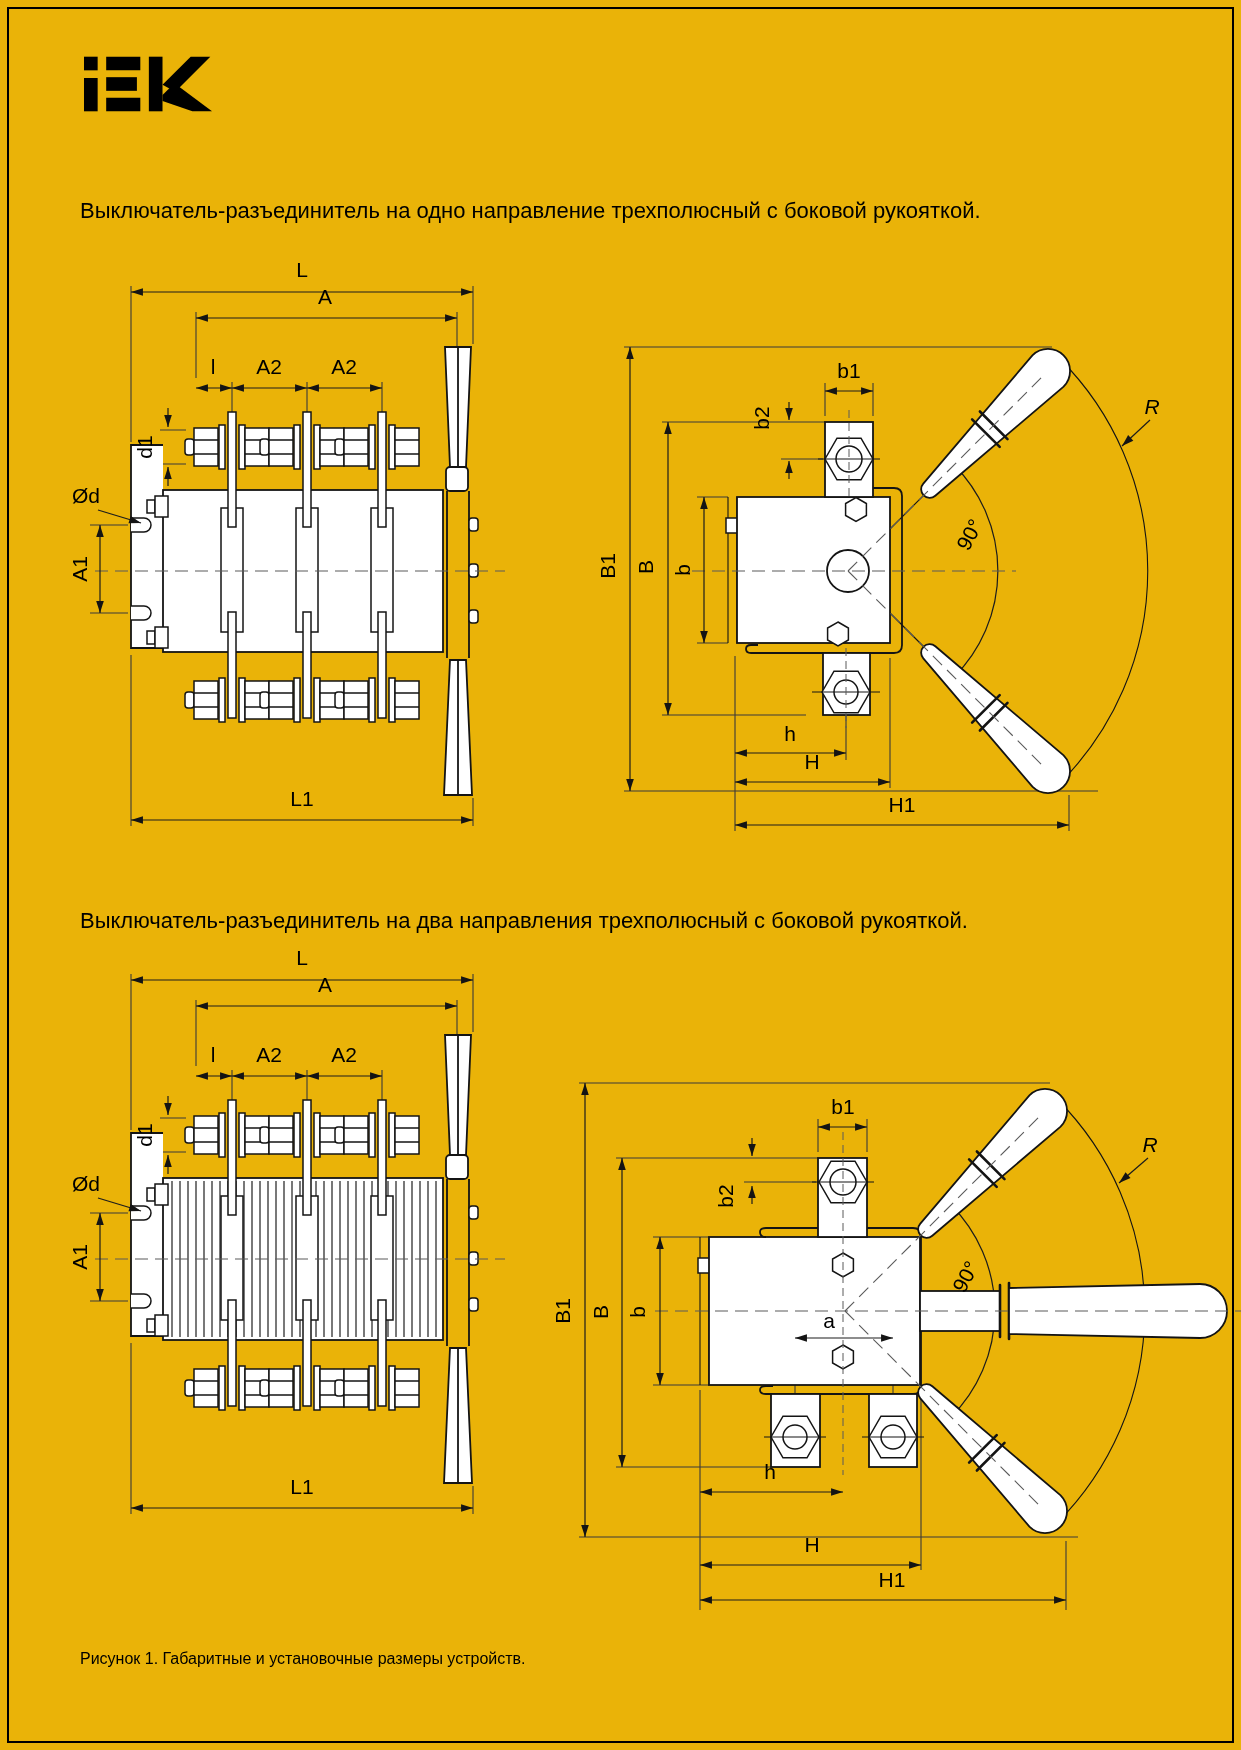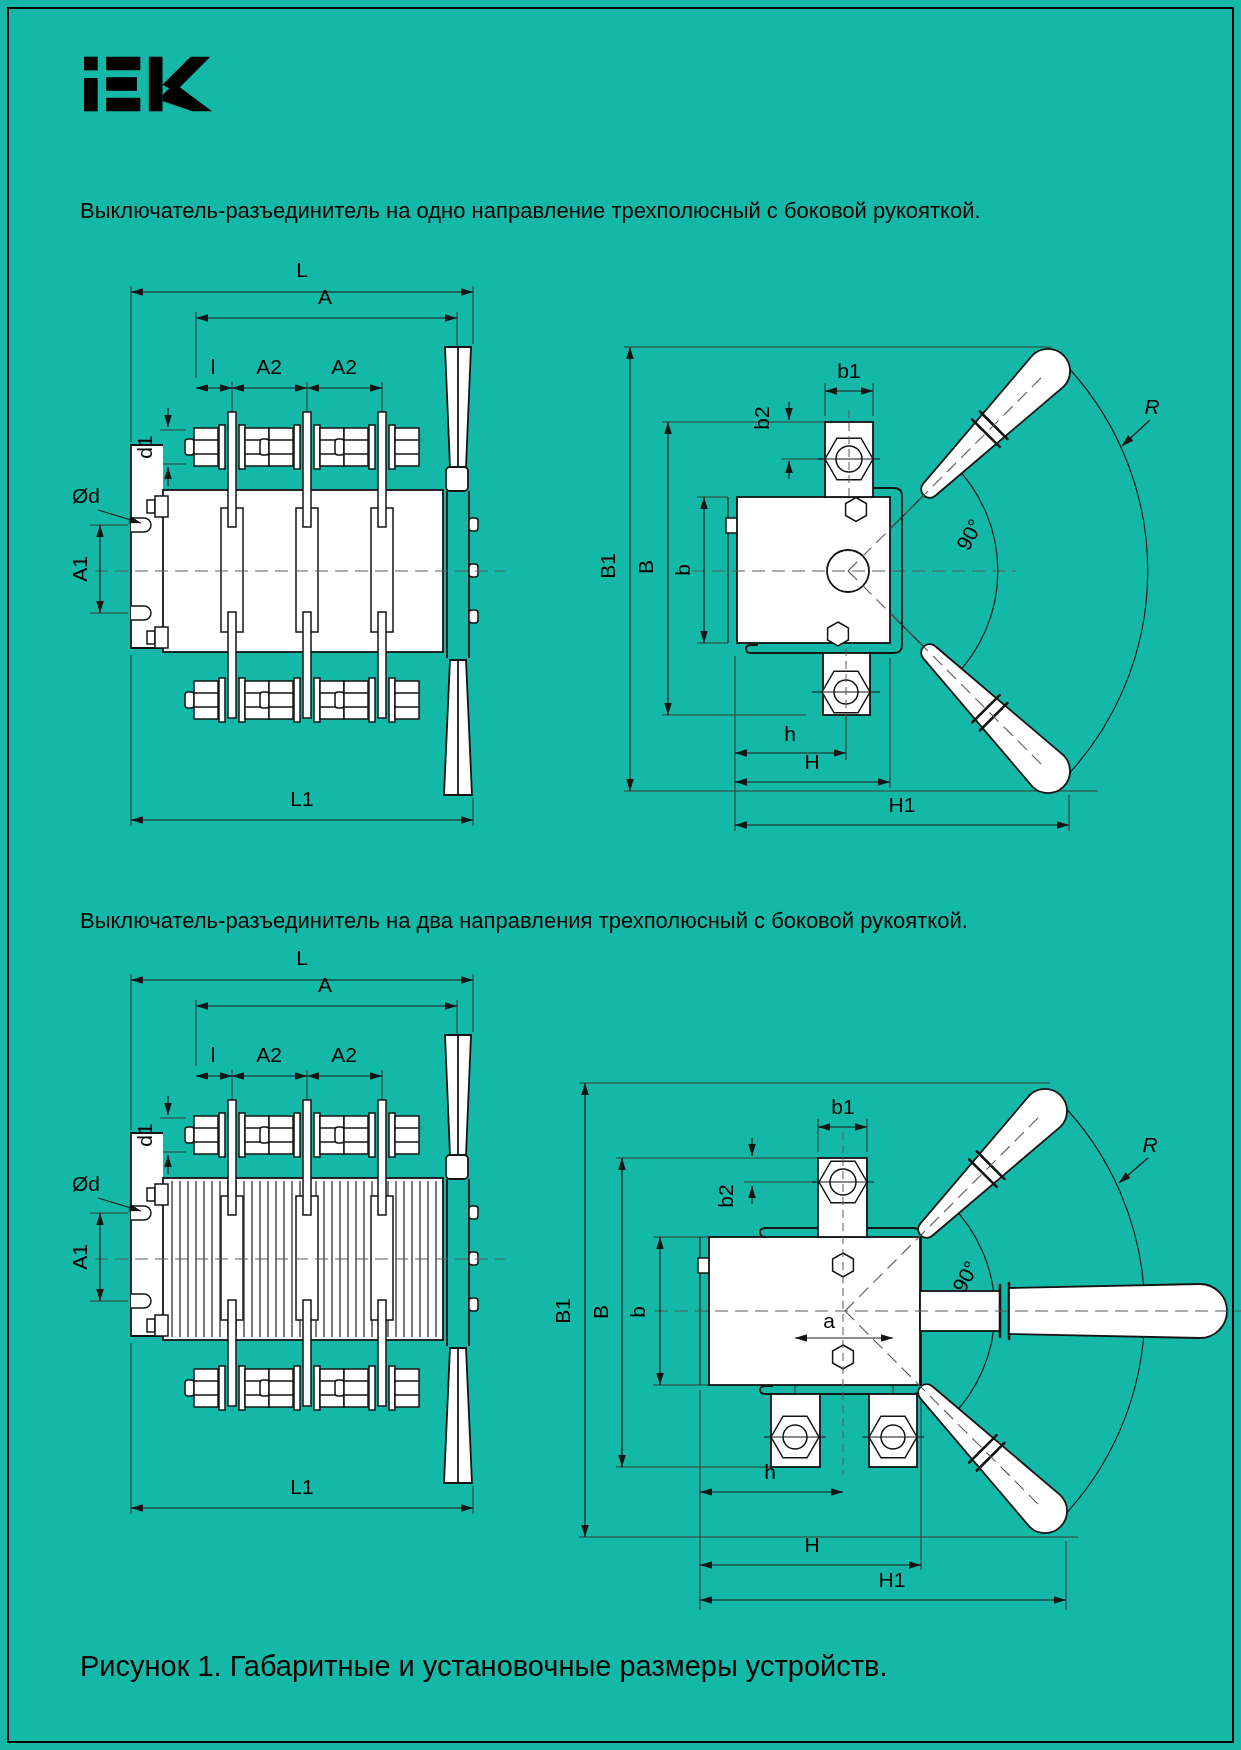--- a/index.html
+++ b/index.html
@@ -1,22 +1,22 @@
 <!DOCTYPE html>
 <html><head>
 <meta charset="utf-8">
 <style>
   html,body{margin:0;padding:0;background:#fff;}
-  .page{position:relative;width:1241px;height:1750px;background:#14b8a6;font-family:"Liberation Sans",sans-serif;overflow:hidden;}
+  .page{position:relative;width:1241px;height:1750px;background:#eab308;font-family:"Liberation Sans",sans-serif;overflow:hidden;}
   .frame{position:absolute;inset:7px;border:2.5px solid #000;pointer-events:none;}
   .logo{position:absolute;left:84px;top:56px;width:128px;height:56px;}
   .title{position:absolute;left:80px;width:1100px;font-size:22px;color:#000;}
   .t1{top:198px;}
   .t2{top:908px;}
-  .caption{position:absolute;left:80px;top:1650px;width:900px;font-size:29px;color:#000;}
+  .caption{position:absolute;left:80px;top:1650px;width:900px;font-size:16px;color:#000;}
   .art{position:absolute;left:0;top:0;width:1241px;height:1750px;}
   
   .t{stroke:#3a3a3a;stroke-width:1.1;fill:none;}
   .d{stroke:#1c1c1c;stroke-width:1.2;fill:none;marker-end:url(#ah);}
   .d2{marker-start:url(#ah);}
   .o{stroke:#141414;stroke-width:1.8;fill:#fff;}
   .on{stroke:#141414;stroke-width:1.8;fill:none;}
   .ol{stroke:#141414;stroke-width:1.5;fill:#fff;}
   .tk{stroke:#141414;stroke-width:1.1;fill:none;}
   .c{stroke:#5a5a5a;stroke-width:1.1;fill:none;stroke-dasharray:13 7;}

